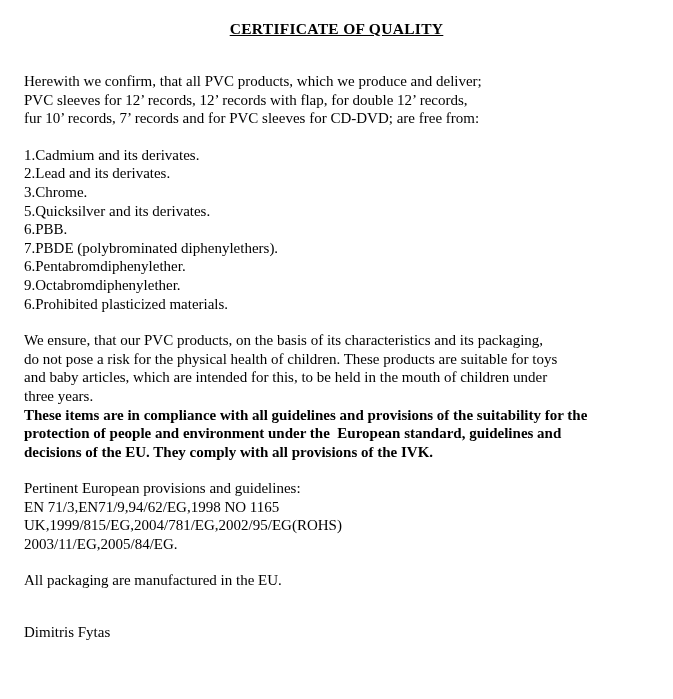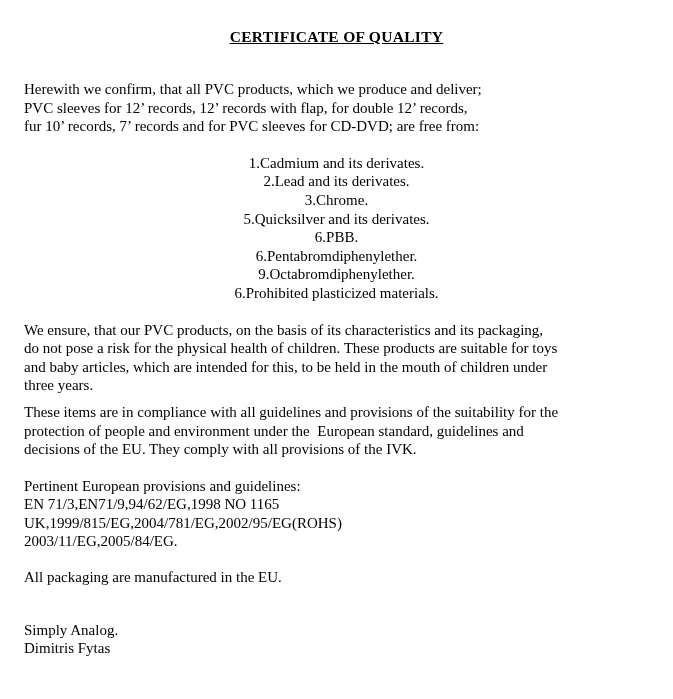--- a/index.html
+++ b/index.html
@@ -12,54 +12,54 @@
     height: 699px;
     font-family: "Liberation Serif", serif;
     color: #000000;
     position: relative;
     overflow: hidden;
   }
   .page {
     width: 673px;
     height: 699px;
     box-sizing: border-box;
-    padding: 24px 24px 0 24px;
+    padding: 16px 24px 0 24px;
   }
   .doc-title {
     text-align: center;
     font-weight: bold;
     font-size: 15.5px;
     letter-spacing: 0.3px;
     text-decoration: underline;
     margin: 4px 0 0 0;
     padding: 0;
   }
   .body-block {
     margin-top: 34px;
     font-size: 15px;
     line-height: 18.6px;
   }
   .para {
     margin: 0 0 0 0;
   }
   .para + .para {
-    margin-top: 8px;
+    margin-top: 0;
+    font-weight: bold;
   }
   .spacer {
     height: 18px;
   }
   .spacer-sm {
     height: 17px;
   }
   .line {
     white-space: pre-wrap;
   }
   .list .line {
     white-space: pre;
-    text-align: center;
   }
   .signature {
     margin-top: 34px;
     font-size: 15px;
     line-height: 18.6px;
   }
 </style>
 </head>
 <body>
 
@@ -76,20 +76,21 @@
     </div>
 
     <div class="spacer"></div>
 
     <div class="para list">
       <div class="line">1.Cadmium and its derivates.</div>
       <div class="line">2.Lead and its derivates.</div>
       <div class="line">3.Chrome.</div>
       <div class="line">5.Quicksilver and its derivates.</div>
       <div class="line">6.PBB.</div>
+      <div class="line">7.PBDE (polybrominated diphenylethers).</div>
       <div class="line">6.Pentabromdiphenylether.</div>
       <div class="line">9.Octabromdiphenylether.</div>
       <div class="line">6.Prohibited plasticized materials.</div>
     </div>
 
     <div class="spacer"></div>
 
     <div class="para">
       <div class="line">We ensure, that our PVC products, on the basis of its characteristics and its packaging,</div>
       <div class="line">do not pose a risk for the physical health of children. These products are suitable for toys</div>
@@ -110,18 +111,17 @@
       <div class="line">EN 71/3,EN71/9,94/62/EG,1998 NO 1165</div>
       <div class="line">UK,1999/815/EG,2004/781/EG,2002/95/EG(ROHS)</div>
       <div class="line">2003/11/EG,2005/84/EG.</div>
     </div>
 
     <div class="spacer-sm"></div>
 
     <div class="para">All packaging are manufactured in the EU.</div>
 
     <div class="signature">
-      <div class="line">Simply Analog.</div>
       <div class="line">Dimitris Fytas</div>
     </div>
 
   </div>
 </div>
 
 </body></html>

